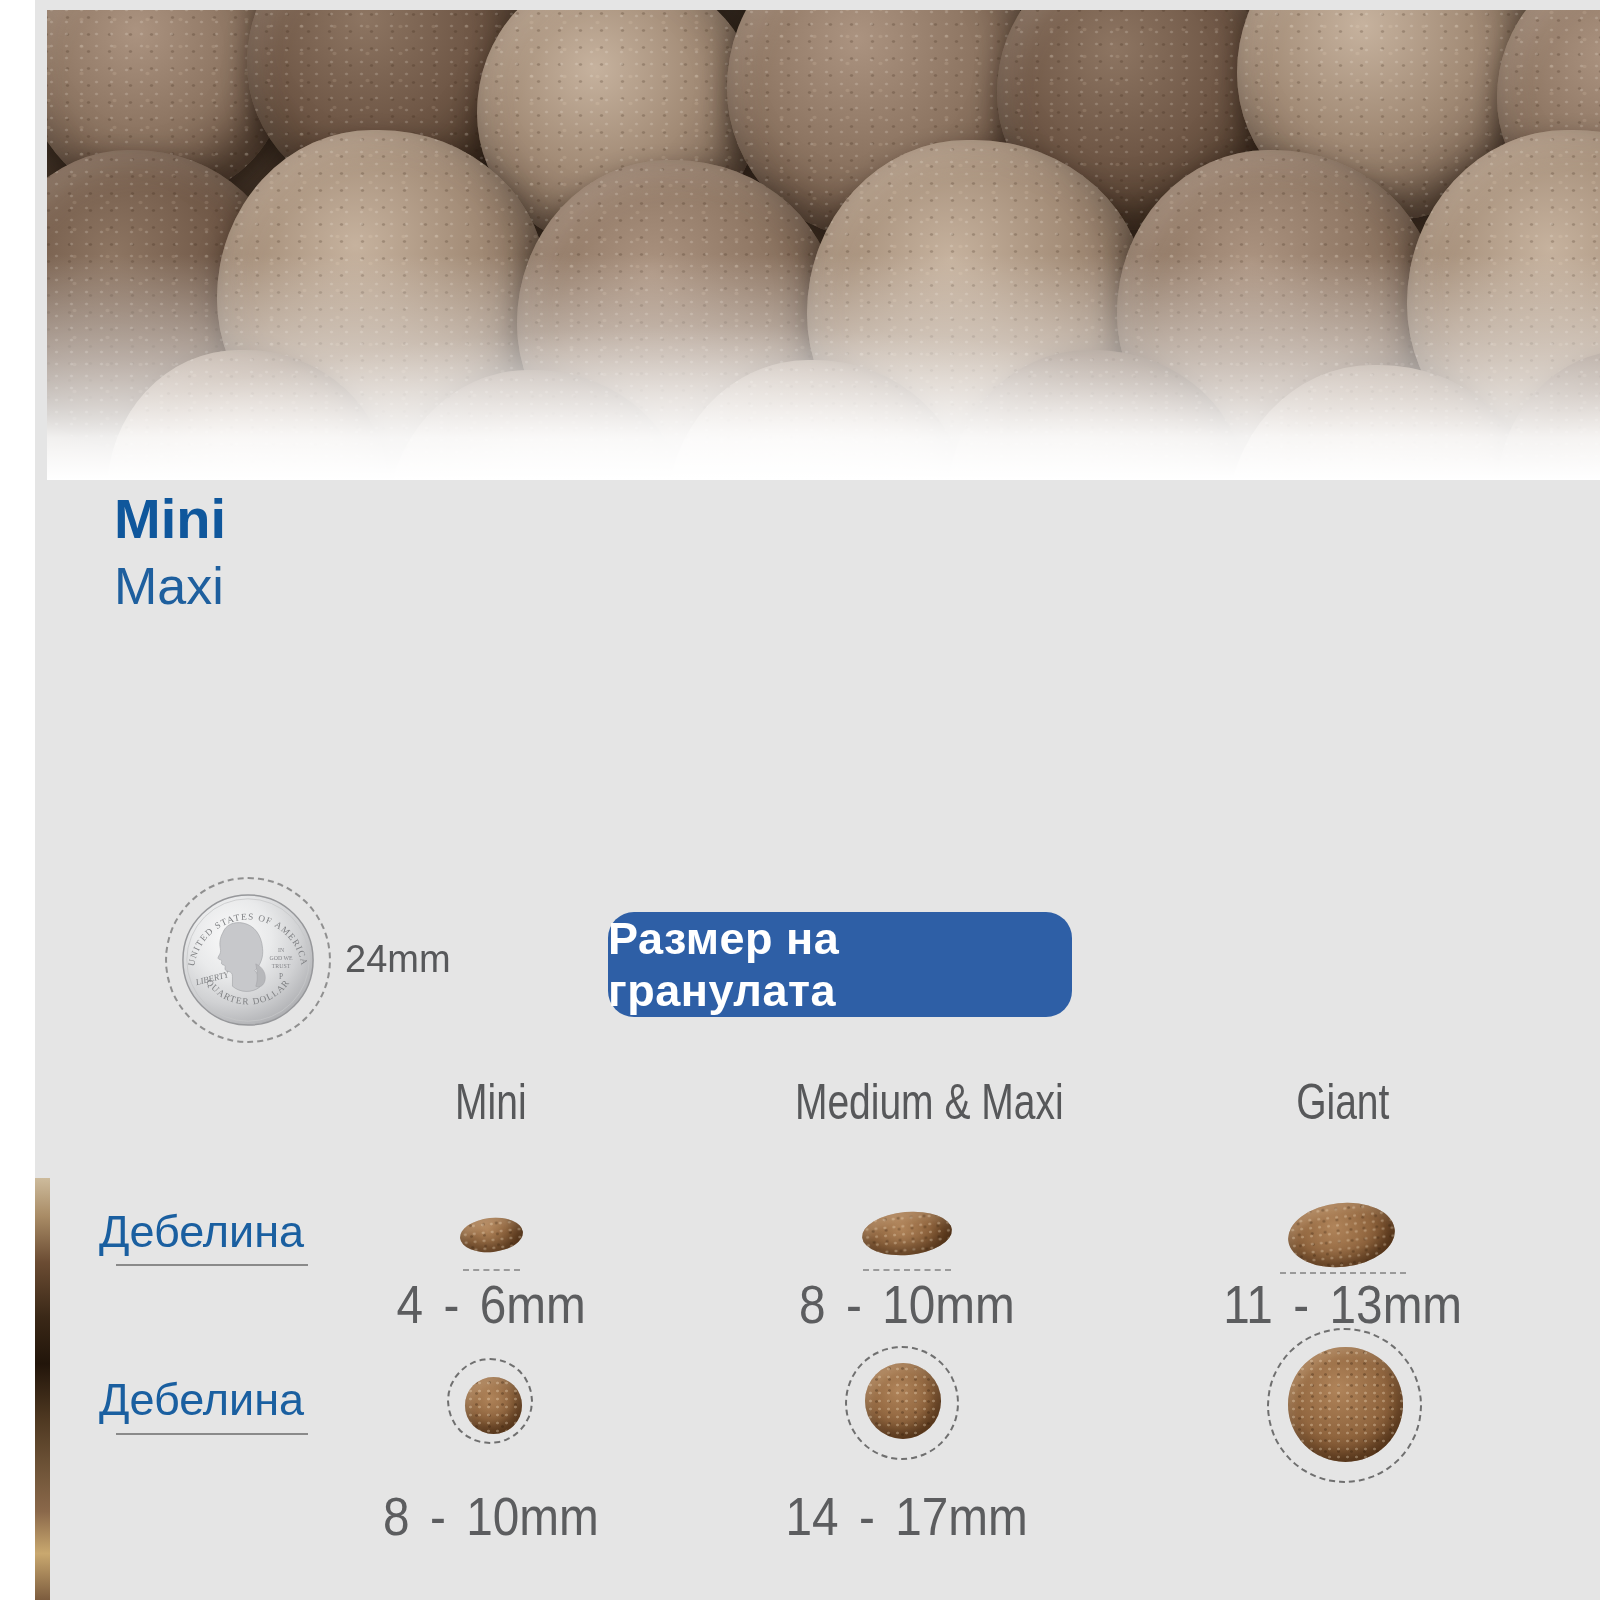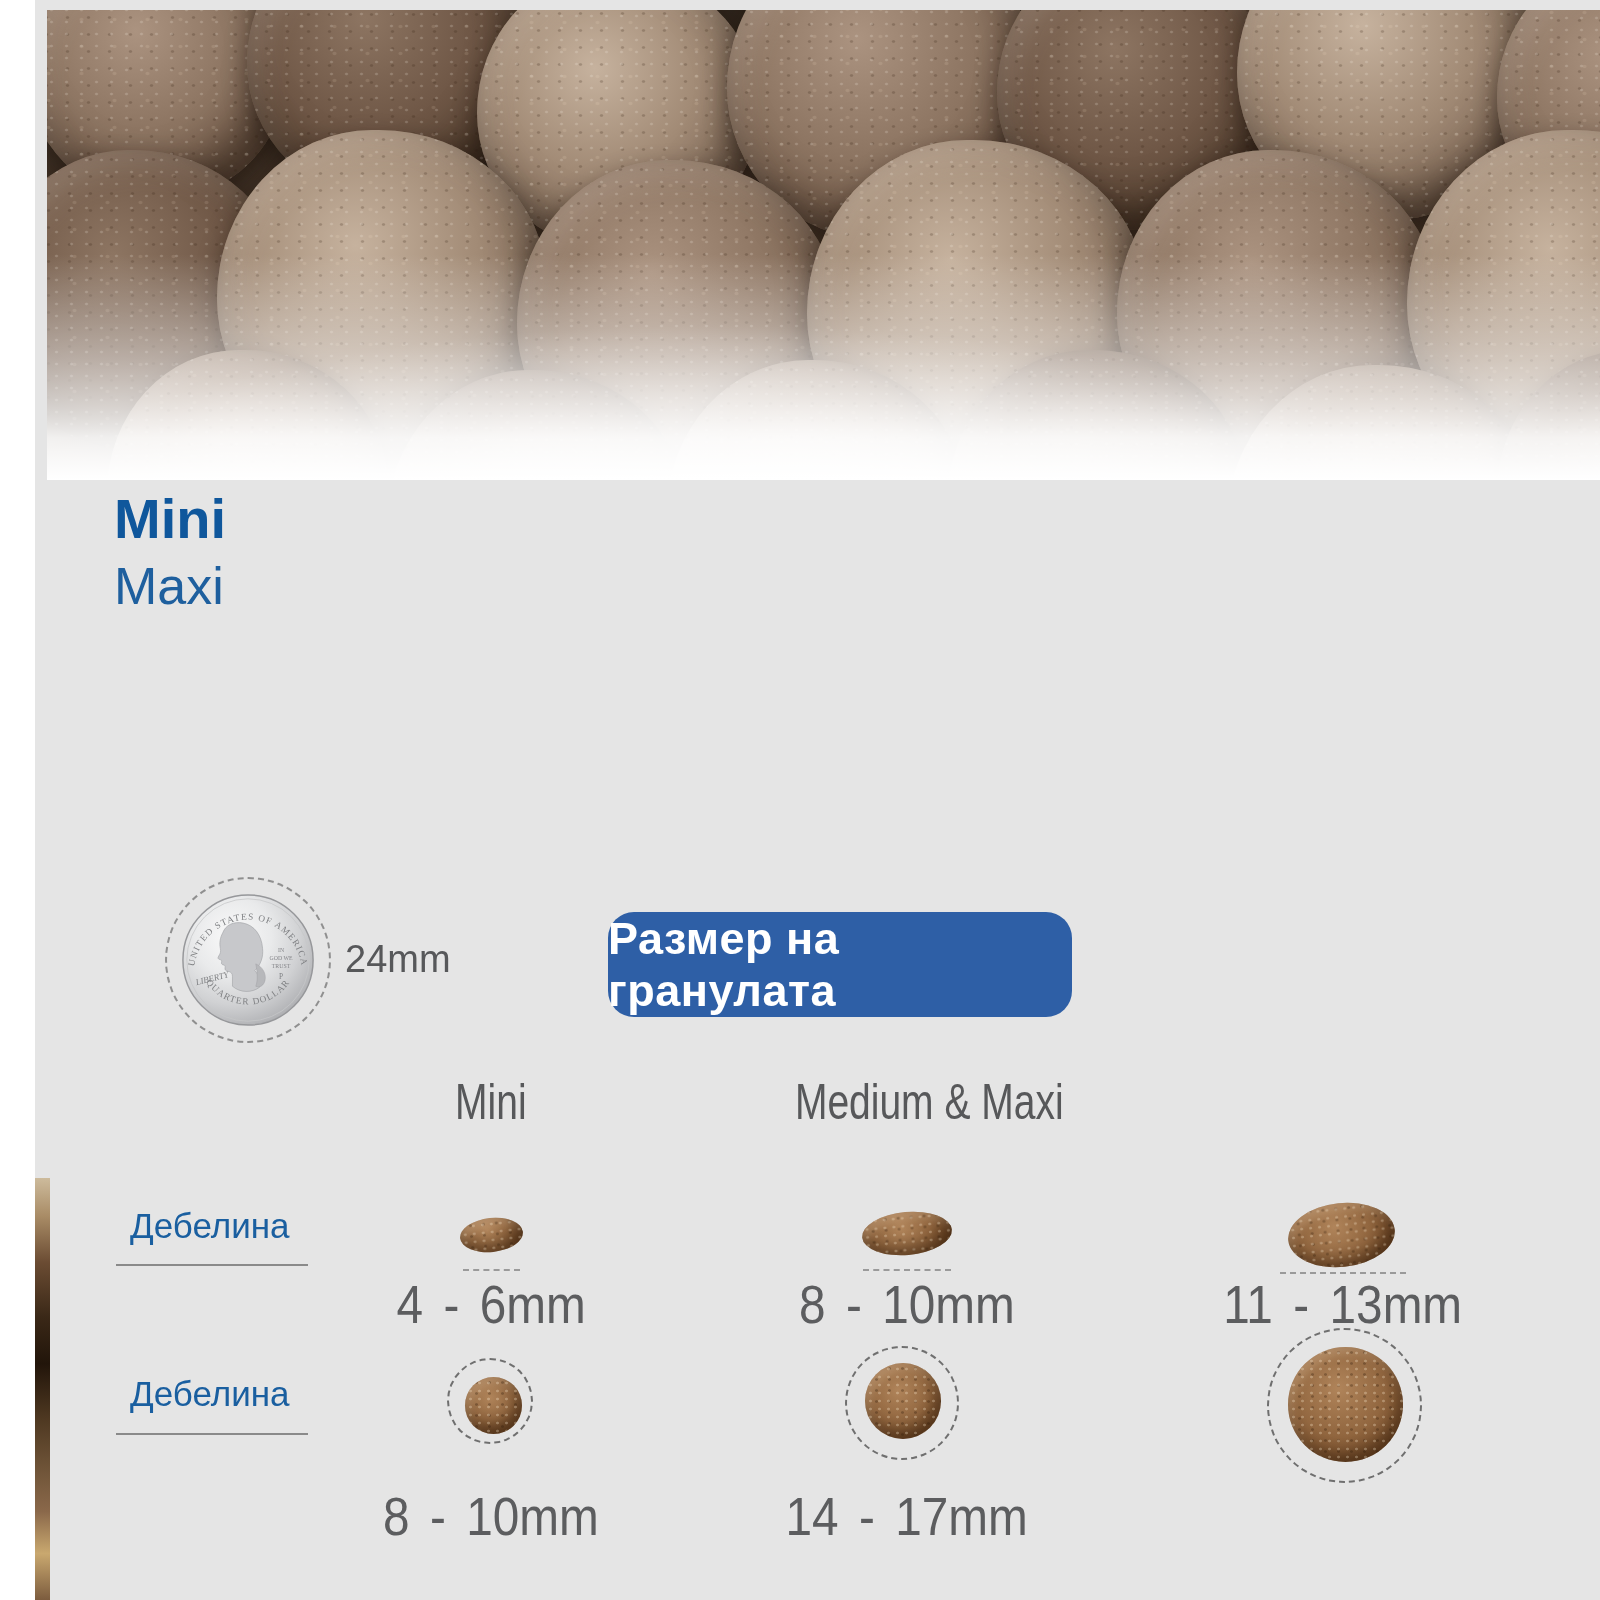--- a/index.html
+++ b/index.html
@@ -39,21 +39,21 @@
   .coin-label{position:absolute;left:310px;top:938px;font-size:38px;font-weight:500;color:#57585a;}
 
   
   .badge{position:absolute;left:573px;top:912px;width:464px;height:105px;border-radius:26px;
        background:#2e5fa6;color:#fff;display:flex;align-items:center;justify-content:center;
        font-size:45px;font-weight:700;letter-spacing:.5px;}
 
   
   .hdr{position:absolute;top:1075px;width:300px;text-align:center;color:#57585a;font-size:50px;line-height:1.1;white-space:nowrap;}
   .cond{display:inline-block;transform:scaleX(.78);transform-origin:center;}
-  .rowlab{position:absolute;left:95px;color:#1a5fa0;font-size:35px;line-height:1.2;}
+  .rowlab{position:absolute;left:64px;color:#1a5fa0;font-size:45px;line-height:1.2;}
   .rowline{position:absolute;left:81px;width:192px;border-top:2px solid #8a8a8a;}
   .kgrad{background:radial-gradient(circle at 44% 36%,#b0845a 0%,#91663f 48%,#6f4827 82%,#4e2f15 100%);
        box-shadow:inset -5px -8px 14px rgba(40,20,5,.45), inset 4px 6px 10px rgba(255,225,190,.3);}
   .kgrad::after{content:"";position:absolute;inset:0;border-radius:inherit;opacity:.6;
        background-image:radial-gradient(rgba(255,240,215,.5) 1px,transparent 2px),
                         radial-gradient(rgba(45,25,8,.5) 1px,transparent 2px);
        background-size:9px 8px,13px 11px;background-position:1px 2px,5px 0;}
   .oval{position:absolute;border-radius:50%;}
   .dashline{position:absolute;border-top:2px dashed #9a9a9a;}
   .dcirc{position:absolute;border:2px dashed #6f6f6f;border-radius:50%;box-sizing:border-box;}
@@ -132,20 +132,21 @@
       <text x="104" y="78" font-size="6" fill="#85868a" text-anchor="middle">TRUST</text>
       <text x="104" y="90" font-size="7.5" fill="#7f8083" text-anchor="middle">P</text>
     </svg>
   </div>
   <div class="coin-label">24mm</div>
 
   <div class="badge">Размер на гранулата</div>
 
   <div class="hdr" style="left:306px"><span class="cond">Mini</span></div>
   <div class="hdr" style="left:722px"><span class="cond">Medium &amp; Maxi</span></div>
+  <div class="hdr" style="left:1158px"><span class="cond">Giant</span></div>
 
   <div class="rowlab" style="top:1205px">Дебелина</div>
   <div class="rowline" style="top:1264px"></div>
 
   <div class="oval kgrad" style="left:425px;top:1218px;width:63px;height:34px;transform:rotate(-6deg)"></div>
   <div class="dashline" style="left:428px;top:1269px;width:57px"></div>
   <div class="val" style="left:306px;top:1278px"><span class="num">4 - 6mm</span></div>
 
   <div class="oval kgrad" style="left:827px;top:1212px;width:90px;height:43px;transform:rotate(-5deg)"></div>
   <div class="dashline" style="left:828px;top:1269px;width:88px"></div>

